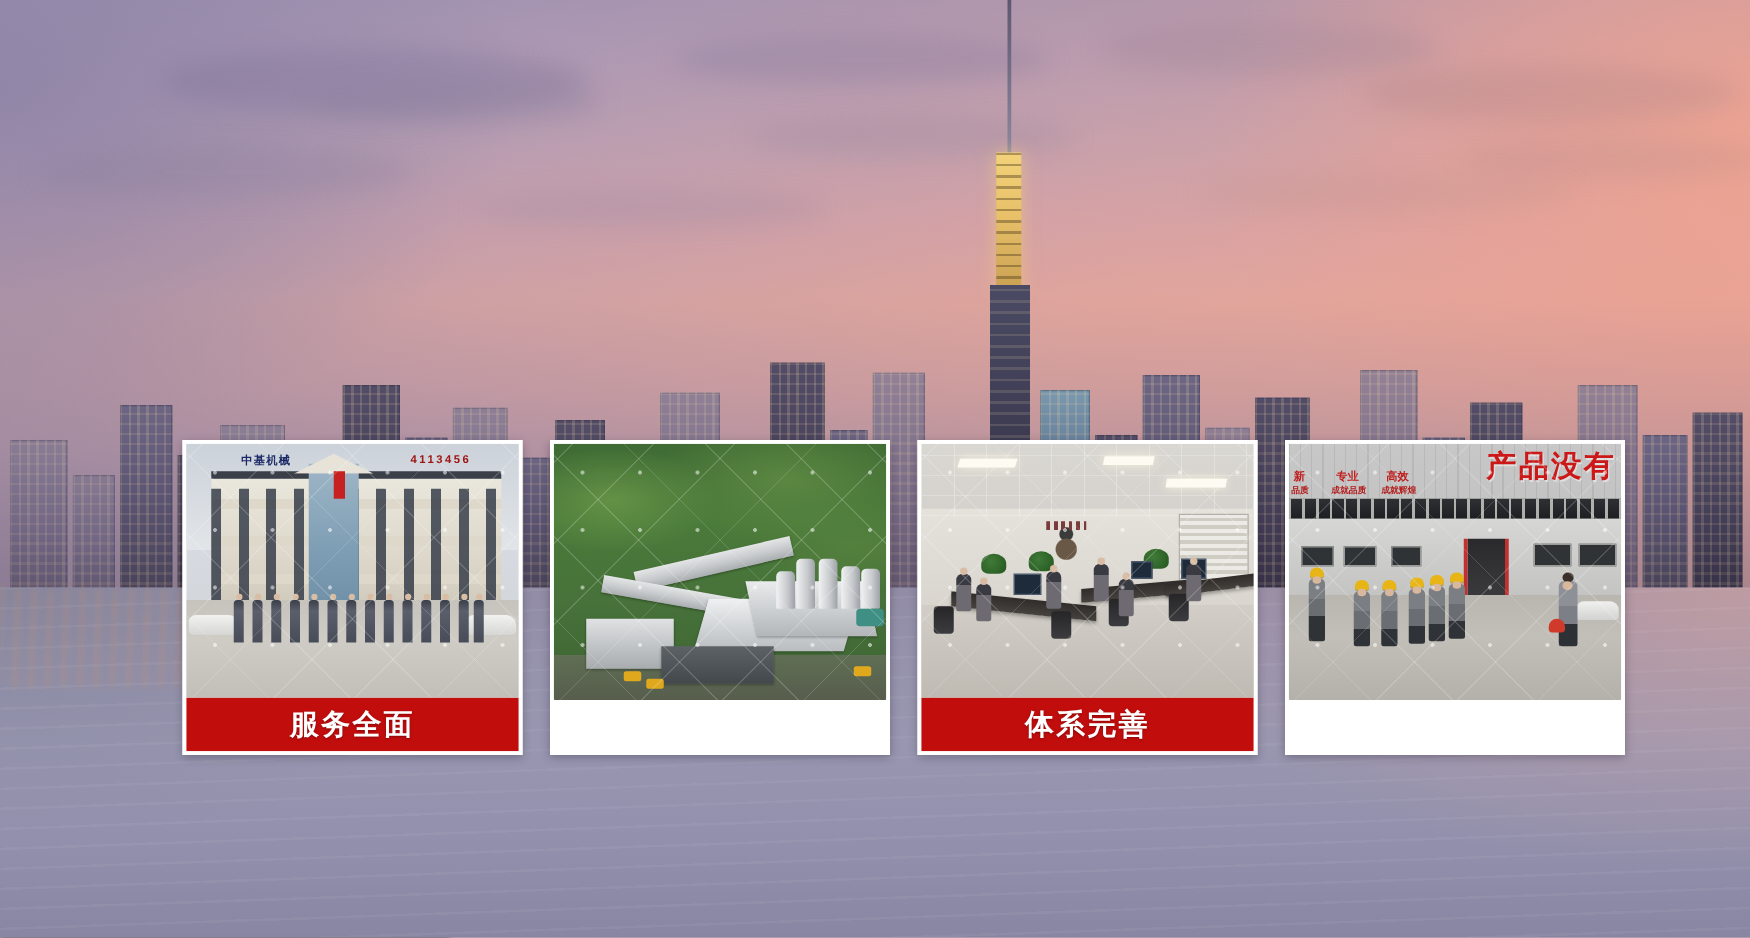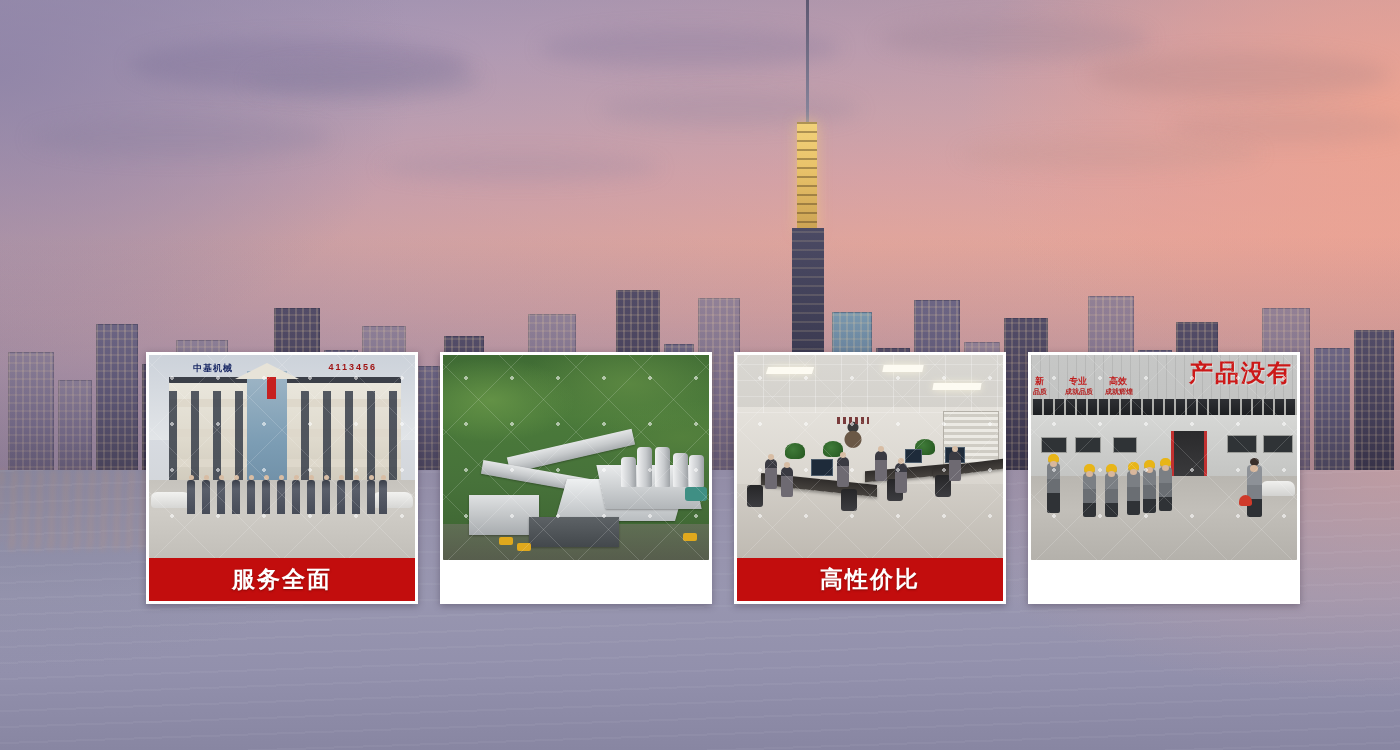--- a/index.html
+++ b/index.html
@@ -668,21 +668,21 @@
         <div class="chair cd"></div>
         <div class="per pa"></div>
         <div class="per pb"></div>
         <div class="per pc"></div>
         <div class="per pd"></div>
         <div class="per pe"></div>
         <div class="per pf"></div>
         <div class="mesh"></div>
       </div>
       <div class="cap">
-        <span>高性价比</span>
+        <span>体系完善</span>
       </div>
     </div>
 
     <div class="card">
       <div class="photo p4">
         <div class="fac"></div>
         <div class="redsign">产品没有</div>
         <div class="slog sa">新</div>
         <div class="slog sb">专业</div>
         <div class="slog sc">高效</div>

